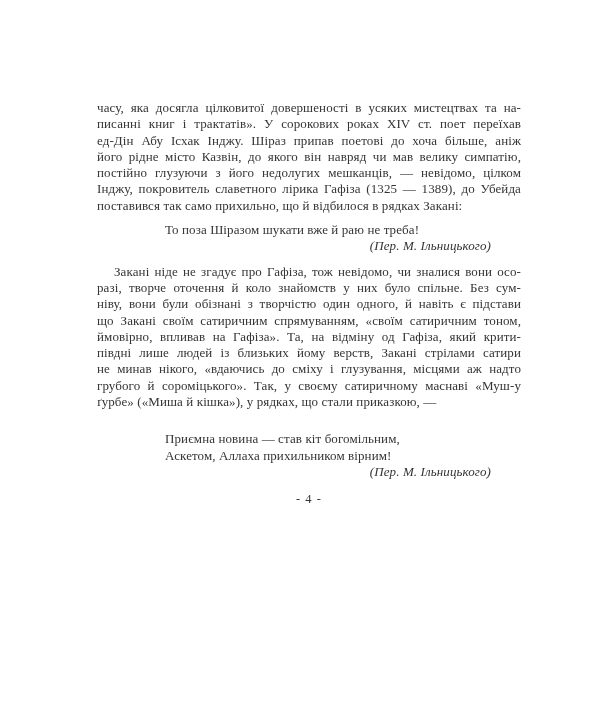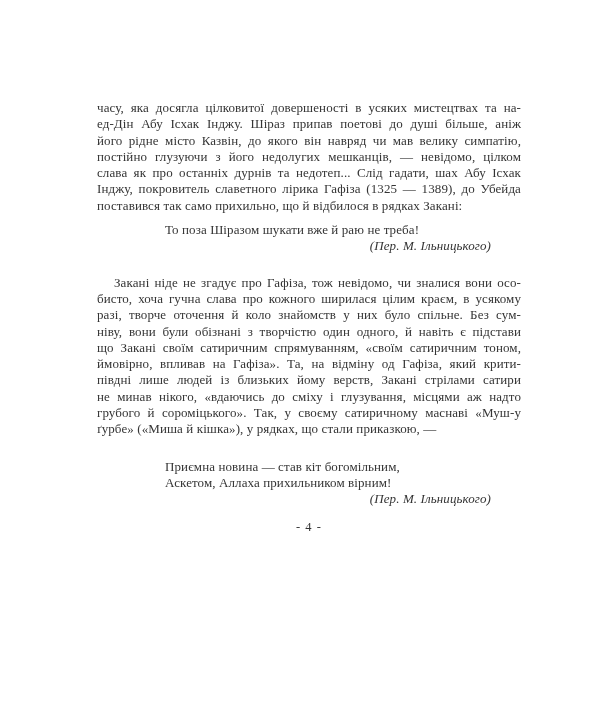--- a/index.html
+++ b/index.html
@@ -28,21 +28,21 @@
   .tline {
     white-space: nowrap;
     text-align: justify;
     text-align-last: justify;
     height: 16.3px;
   }
   .tline.last {
     text-align: left;
     text-align-last: left;
   }
-  .para2 { margin-top: 20px; }
+  .para2 { margin-top: 9px; }
   .para2 .tline:first-child { text-indent: 17px; }
   .verse { margin-top: 8px; padding-left: 68px; }
   .verse .tline, .verse .tline.last {
     text-align: left;
     text-align-last: left;
   }
   .verse2 { margin-top: 21px; }
   .attribution {
     font-style: italic;
     text-align: right;
@@ -57,38 +57,37 @@
   }
 </style>
 </head>
 <body>
 
 <div class="page">
   <div class="text-block">
 
     <div class="para1">
         <div class="tline">часу, яка досягла цілковитої довершеності в усяких мистецтвах та на-</div>
-        <div class="tline">ед-Дін Абу Ісхак Інджу. Шіраз припав поетові до душі більше, аніж</div>
+        <div class="tline">писанні книг і трактатів». У сорокових роках XIV ст. поет переїхав</div>
+        <div class="tline">ед-Дін Абу Ісхак Інджу. Шіраз припав поетові до хоча більше, аніж</div>
         <div class="tline">його рідне місто Казвін, до якого він навряд чи мав велику симпатію,</div>
         <div class="tline">постійно глузуючи з його недолугих мешканців, — невідомо, цілком</div>
-        <div class="tline">слава як про останніх дурнів та недотеп... Слід гадати, шах Абу Ісхак</div>
         <div class="tline">Інджу, покровитель славетного лірика Гафіза (1325 — 1389), до Убейда</div>
         <div class="tline last">поставився так само прихильно, що й відбилося в рядках Закані:</div>
       </div>
 
     <div class="verse verse1">
       <div>
           <div class="tline last">То поза Шіразом шукати вже й раю не треба!</div>
         </div>
       <div class="attribution">(Пер. М. Ільницького)</div>
     </div>
 
     <div class="para2">
         <div class="tline">Закані ніде не згадує про Гафіза, тож невідомо, чи зналися вони осо-</div>
-        <div class="tline">бисто, хоча гучна слава про кожного ширилася цілим краєм, в усякому</div>
         <div class="tline">разі, творче оточення й коло знайомств у них було спільне. Без сум-</div>
         <div class="tline">ніву, вони були обізнані з творчістю один одного, й навіть є підстави</div>
         <div class="tline">що Закані своїм сатиричним спрямуванням, «своїм сатиричним тоном,</div>
         <div class="tline">ймовірно, впливав на Гафіза». Та, на відміну од Гафіза, який крити-</div>
         <div class="tline">півдні лише людей із близьких йому верств, Закані стрілами сатири</div>
         <div class="tline">не минав нікого, «вдаючись до сміху і глузування, місцями аж надто</div>
         <div class="tline">грубого й сороміцького». Так, у своєму сатиричному маснаві «Муш-у</div>
         <div class="tline last">ґурбе» («Миша й кішка»), у рядках, що стали приказкою, —</div>
       </div>
 

